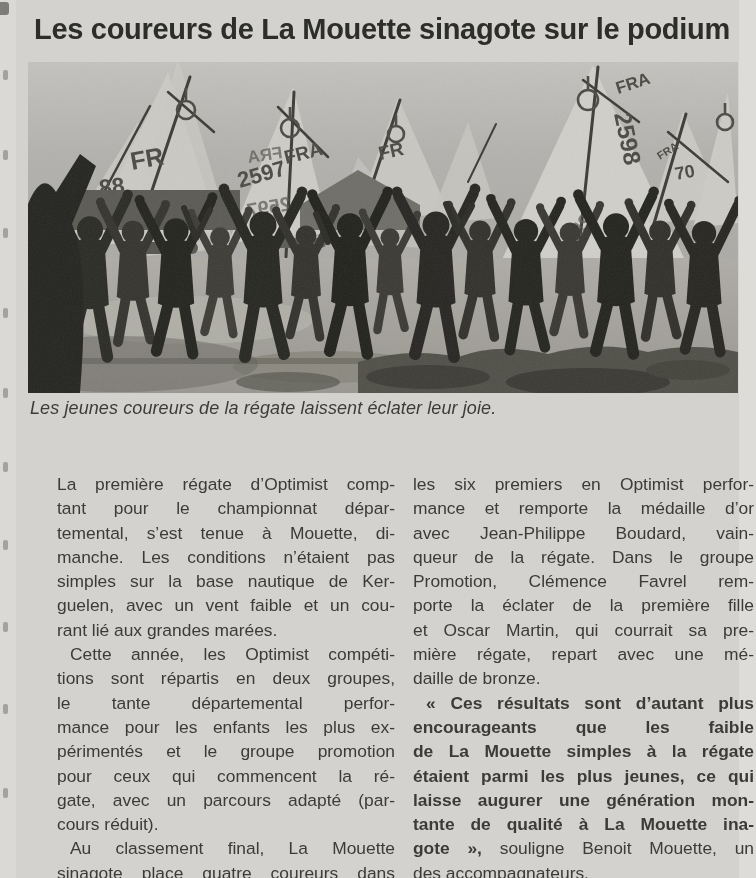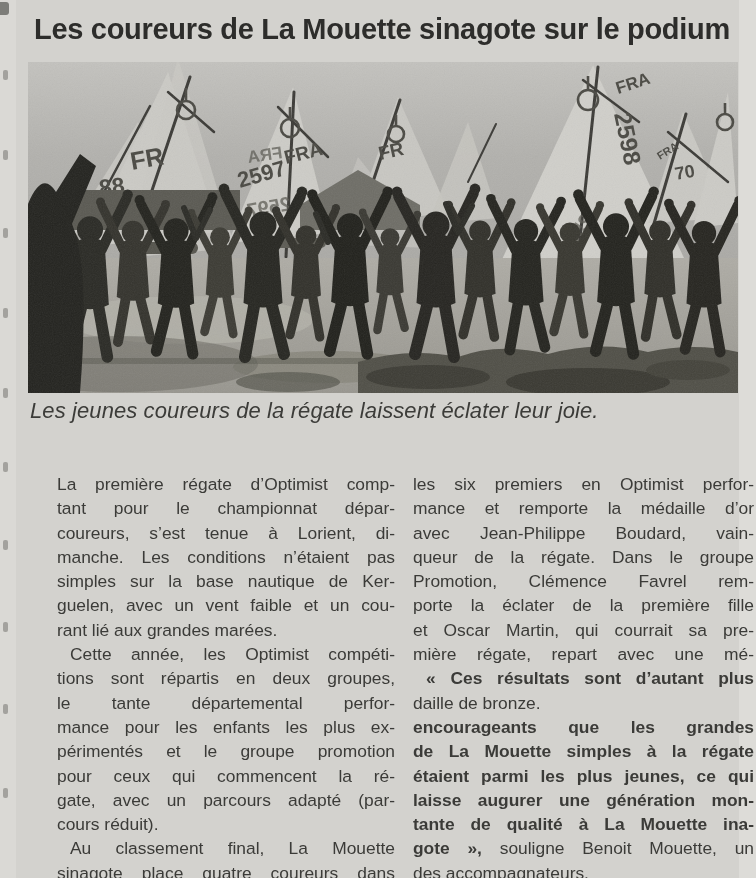--- a/index.html
+++ b/index.html
@@ -7,21 +7,21 @@
         font-family:"Liberation Sans",sans-serif;}
   .edge-left{position:absolute;left:0;top:0;width:16px;height:878px;background:#dad9d5;}
   .edge-right{position:absolute;right:0;top:0;width:17px;height:878px;background:#dddcd8;}
   .frag{position:absolute;left:3px;width:5px;height:10px;background:rgba(96,96,92,.45);border-radius:2px;}
   .frag-top{position:absolute;left:0;top:2px;width:9px;height:13px;background:#7d7d79;border-radius:0 3px 3px 0;}
   .headline{position:absolute;left:30px;top:9px;width:716px;margin:4px;
             font-size:29px;font-weight:bold;color:#2d2d2b;letter-spacing:-0.3px;white-space:nowrap;}
   .photo{position:absolute;left:28px;top:62px;width:710px;height:331px;}
   .photo svg{display:block;}
   .caption{position:absolute;left:30px;top:398px;width:705px;
-           font-style:italic;font-size:22px;color:#3c3c39;letter-spacing:0.1px;}
+           font-style:italic;font-size:18px;color:#3c3c39;letter-spacing:0.1px;}
   .article{position:absolute;left:30px;top:472px;display:grid;
            grid-template-columns:338px 341px;column-gap:18px;
            color:#3b3b38;font-size:17.4px;margin-left:27px;}
   .line{line-height:24.3px;text-align:justify;text-align-last:justify;}
   .line.last{text-align-last:left;}
   .line.indent{text-indent:13px;}
   .bold{font-weight:bold;}
   .sailtext{font-family:"Liberation Sans",sans-serif;font-weight:bold;fill:#4a4943;}
   .sailtext.dim{fill:#5c5b54;opacity:.75;}
 </style>
@@ -189,21 +189,21 @@
       <rect x="0" y="0" width="710" height="331" filter="url(#grain)" opacity="0.1"></rect>
     </svg>
   </figure>
 
   <figcaption class="caption">Les jeunes coureurs de la régate laissent éclater leur joie.</figcaption>
 
   <div class="article">
     <div>
         <div class="line"><span>La première régate d’Optimist comp-</span></div>
         <div class="line"><span>tant pour le championnat dépar-</span></div>
-        <div class="line"><span>coureurs, s’est tenue à Lorient, di-</span></div>
+        <div class="line"><span>temental, s’est tenue à Mouette, di-</span></div>
         <div class="line"><span>manche. Les conditions n’étaient pas</span></div>
         <div class="line"><span>simples sur la base nautique de Ker-</span></div>
         <div class="line"><span>guelen, avec un vent faible et un cou-</span></div>
         <div class="line last"><span>rant lié aux grandes marées.</span></div>
         <div class="line indent"><span>Cette année, les Optimist compéti-</span></div>
         <div class="line"><span>tions sont répartis en deux groupes,</span></div>
         <div class="line"><span>le tante départemental perfor-</span></div>
         <div class="line"><span>mance pour les enfants les plus ex-</span></div>
         <div class="line"><span>périmentés et le groupe promotion</span></div>
         <div class="line"><span>pour ceux qui commencent la ré-</span></div>
@@ -214,23 +214,23 @@
       </div>
     <div>
         <div class="line"><span>les six premiers en Optimist perfor-</span></div>
         <div class="line"><span>mance et remporte la médaille d’or</span></div>
         <div class="line"><span>avec Jean-Philippe Boudard, vain-</span></div>
         <div class="line"><span>queur de la régate. Dans le groupe</span></div>
         <div class="line"><span>Promotion, Clémence Favrel rem-</span></div>
         <div class="line"><span>porte la éclater de la première fille</span></div>
         <div class="line"><span>et Oscar Martin, qui courrait sa pre-</span></div>
         <div class="line"><span>mière régate, repart avec une mé-</span></div>
+        <div class="line last"><span>daille de bronze.</span></div>
         <div class="line indent"><span class="bold">« Ces résultats sont d’autant plus</span></div>
-        <div class="line last"><span>daille de bronze.</span></div>
-        <div class="line"><span class="bold">encourageants que les grandes</span></div>
+        <div class="line"><span class="bold">encourageants que les faible</span></div>
         <div class="line"><span class="bold">de La Mouette simples à la régate</span></div>
         <div class="line"><span class="bold">étaient parmi les plus jeunes, ce qui</span></div>
         <div class="line"><span class="bold">laisse augurer une génération mon-</span></div>
         <div class="line"><span class="bold">tante de qualité à La Mouette ina-</span></div>
         <div class="line"><span class="bold">gote », </span><span>souligne Benoit Mouette, un</span></div>
         <div class="line last"><span>des accompagnateurs.</span></div>
       </div>
   </div>
 
 </div>

